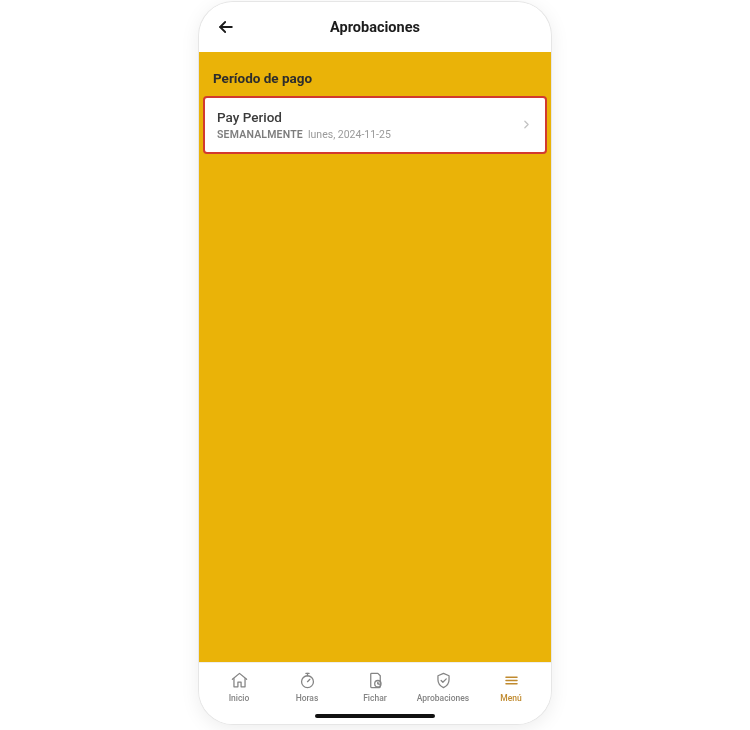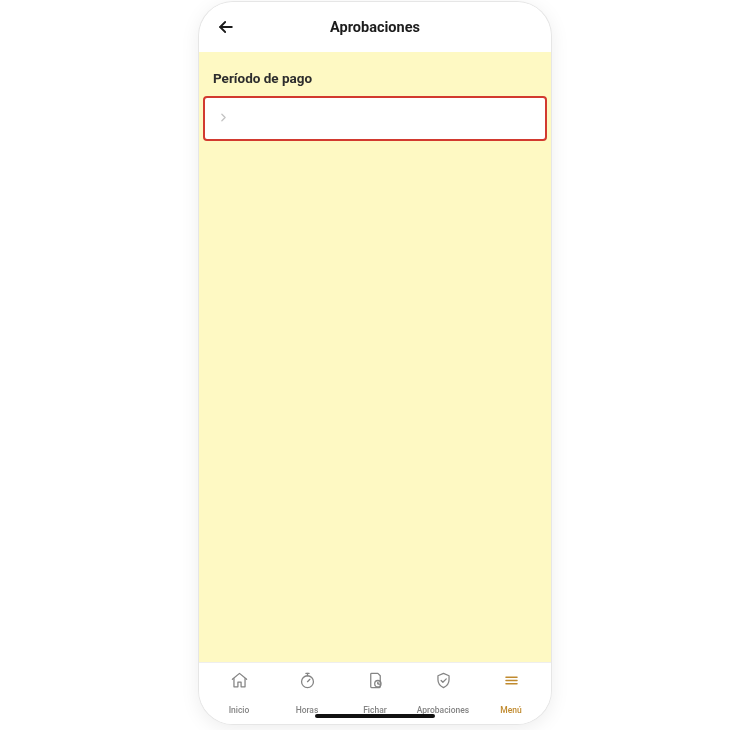--- a/index.html
+++ b/index.html
@@ -49,21 +49,21 @@
       cursor: pointer;
     }
     .back-btn svg { width: 20px; height: 20px; }
     .header-title {
       font-size: 14.5px;
       font-weight: 700;
       color: #1c1c1c;
     }
     .content {
       flex: 1;
-      background: #fef9c3;
+      background: #eab308;
       overflow-y: auto;
     }
     .section-label {
       font-size: 13.5px;
       font-weight: 700;
       color: #2d2d2d;
       padding: 18px 16px 10px 14px;
     }
     .card {
       background: #ffffff;
@@ -104,21 +104,21 @@
       display: flex;
       align-items: flex-start;
       justify-content: space-around;
       padding: 8px 6px 0 6px;
     }
     .nav-item {
       flex: 1;
       display: flex;
       flex-direction: column;
       align-items: center;
-      gap: 15px;
+      gap: 3px;
       cursor: pointer;
     }
     .nav-icon { width: 19px; height: 19px; display: flex; align-items: center; justify-content: center; }
     .nav-icon svg { width: 19px; height: 19px; }
     .nav-label {
       font-size: 8.5px;
       color: #848484;
       font-weight: 500;
     }
     .nav-item.active .nav-label { color: #c08a2e; }
@@ -146,20 +146,26 @@
         <polyline points="11 18 5 12 11 6"></polyline>
       </svg>
     </div>
     <div class="header-title">Aprobaciones</div>
   </div>
 
   <div class="content">
     <div class="section-label">Período de pago</div>
 
     <div class="card">
+      <div class="card-left">
+        <div class="card-title">Pay Period</div>
+        <div class="card-sub">
+          <span class="freq">SEMANALMENTE</span><span class="date">lunes, 2024-11-25</span>
+        </div>
+      </div>
       <div class="chevron">
         <svg viewBox="0 0 24 24" fill="none" stroke="#c3c3c3" stroke-width="2.4" stroke-linecap="round" stroke-linejoin="round">
           <polyline points="9 18 15 12 9 6"></polyline>
         </svg>
       </div>
     </div>
   </div>
 
   <div class="bottom-nav">
     <div class="nav-item">

